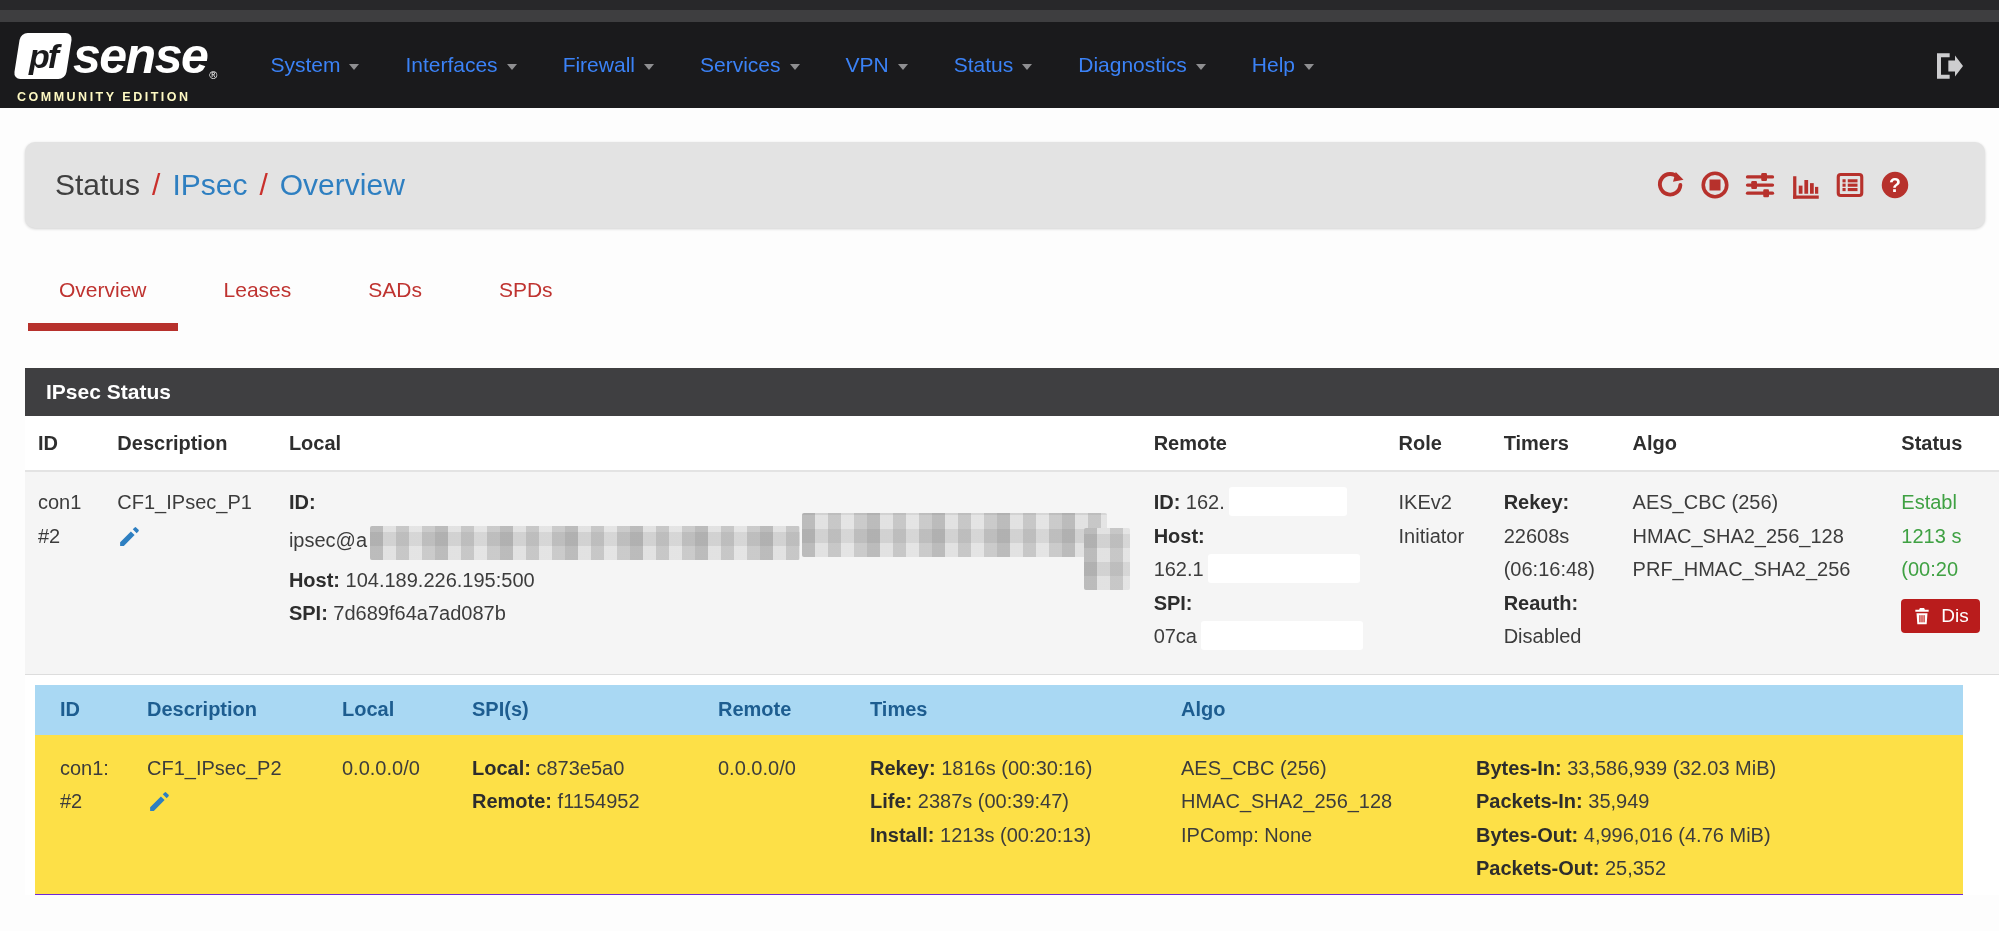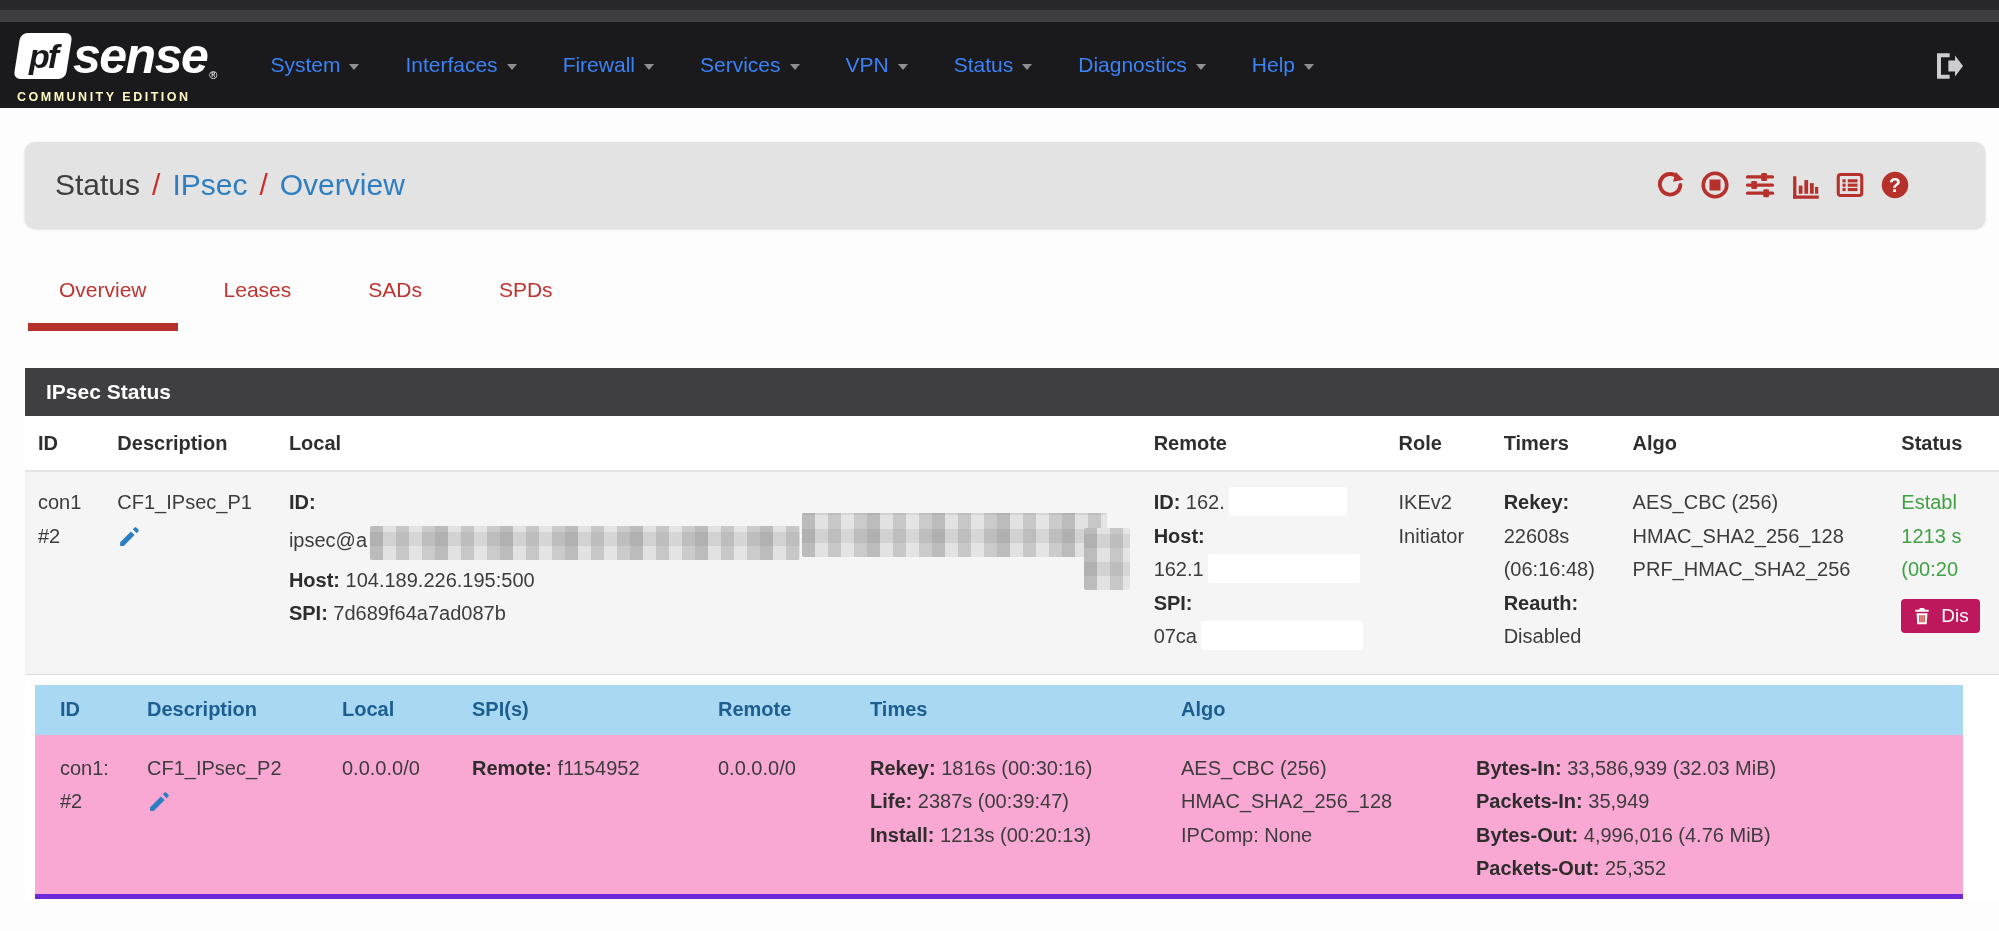--- a/index.html
+++ b/index.html
@@ -65,30 +65,30 @@
   }
   .mosaic-a{width:430px;height:34px;position:relative;top:1px;margin-left:3px;}
   .mosaic-b{width:305px;height:44px;position:relative;top:-7px;margin-left:2px;}
   .mosaic-side{position:absolute;left:-70px;top:42px;width:46px;height:62px;}
   .redact-white{display:inline-block;background:#fff;border-radius:3px;height:29px;vertical-align:middle;position:relative;top:-2px;margin-left:4px;}
   .rw-1{width:118px;} .rw-2{width:152px;} .rw-3{width:162px;}
 
   .green{color:#3fa143;}
   .btn{display:inline-flex;align-items:center;gap:9px;border:none;border-radius:4px;color:#fff;font-size:19px;padding:6px 11px;font-family:"Liberation Sans",sans-serif;cursor:pointer;white-space:nowrap;}
   .btn svg{width:20px;height:20px;}
-  .btn-danger{background:#be185d;margin-top:12px;}
+  .btn-danger{background:#b91c1c;margin-top:12px;}
   .btn-danger .stripes rect{fill:#c9302c;}
   .btn-warn{background:#eda338;margin-top:4px;}
   .btn-warn .stripes rect{fill:#eda338;}
   .pencil{width:25px;height:25px;cursor:pointer;display:inline-block;margin-top:4px;}
 
   
   .t2{margin:10px 0 0 10px;width:1928px;}
   .t2-head{height:50px;background:#a9d8f3;display:flex;align-items:center;padding-left:25px;font-weight:bold;font-size:20px;color:#1d5d90;}
-  .t2-row{display:flex;padding:17px 0 8px 25px;font-size:20px;color:#3c3c3c;line-height:33.5px;background:#f9a8d4;border-bottom:5px solid #6d28d9;min-height:131px;}
+  .t2-row{display:flex;padding:17px 0 8px 25px;font-size:20px;color:#3c3c3c;line-height:33.5px;background:#fde047;border-bottom:1px solid #6d28d9;min-height:131px;}
   .d-id{width:87px;} .d-desc{width:195px;} .d-local{width:130px;} .d-spi{width:246px;}
   .d-remote{width:152px;} .d-times{width:311px;} .d-algo{width:295px;} .d-stats{width:419px;} .d-status{width:165px;}
 </style>
 </head>
 <body>
 
 <div class="page">
 
   <div class="topstrip1"></div>
   <div class="topstrip2"></div>
@@ -317,20 +317,21 @@
         <div class="d-desc">
           <div>CF1_IPsec_P2</div>
           <span class="pencil">
             <svg viewBox="0 0 24 24" width="25" height="25">
                 <path fill="#2e7fc1" d="M3 17.46V21h3.54L16.9 10.65l-3.55-3.55L3 17.46zM20.7 7.04c.39-.39.39-1.02 0-1.41l-2.33-2.33a.996.996 0 0 0-1.41 0l-1.83 1.82 3.75 3.75 1.82-1.83z"></path>
               </svg>
           </span>
         </div>
         <div class="d-local">0.0.0.0/0</div>
         <div class="d-spi">
+          <div><b class="lbl">Local:</b> <span>c873e5a0</span></div>
           <div><b class="lbl">Remote:</b> <span>f1154952</span></div>
         </div>
         <div class="d-remote">0.0.0.0/0</div>
         <div class="d-times">
           <div><b class="lbl">Rekey:</b> <span>1816s (00:30:16)</span></div>
           <div><b class="lbl">Life:</b> <span>2387s (00:39:47)</span></div>
           <div><b class="lbl">Install:</b> <span>1213s (00:20:13)</span></div>
         </div>
         <div class="d-algo">
           <div>AES_CBC (256)</div>

